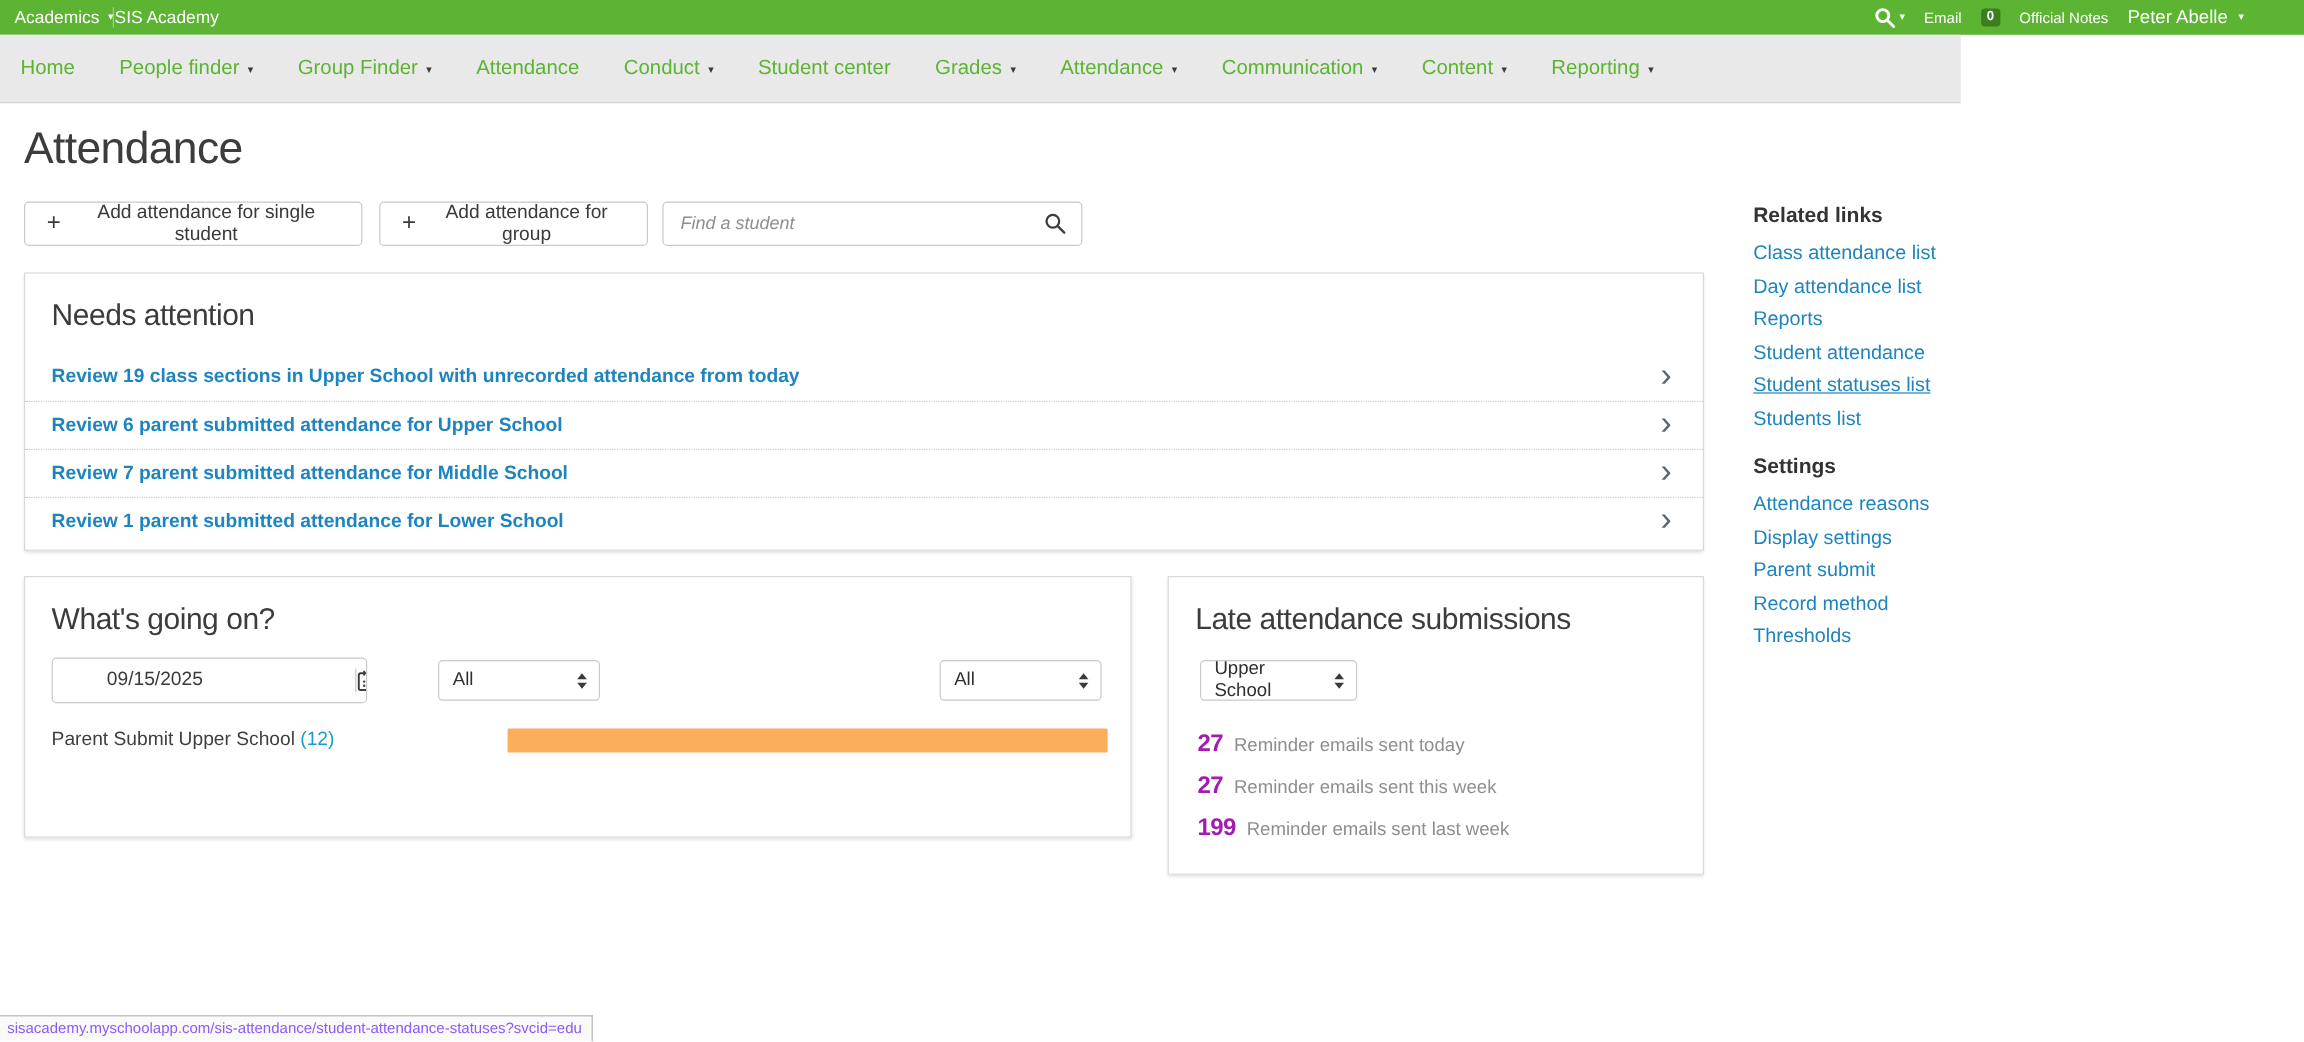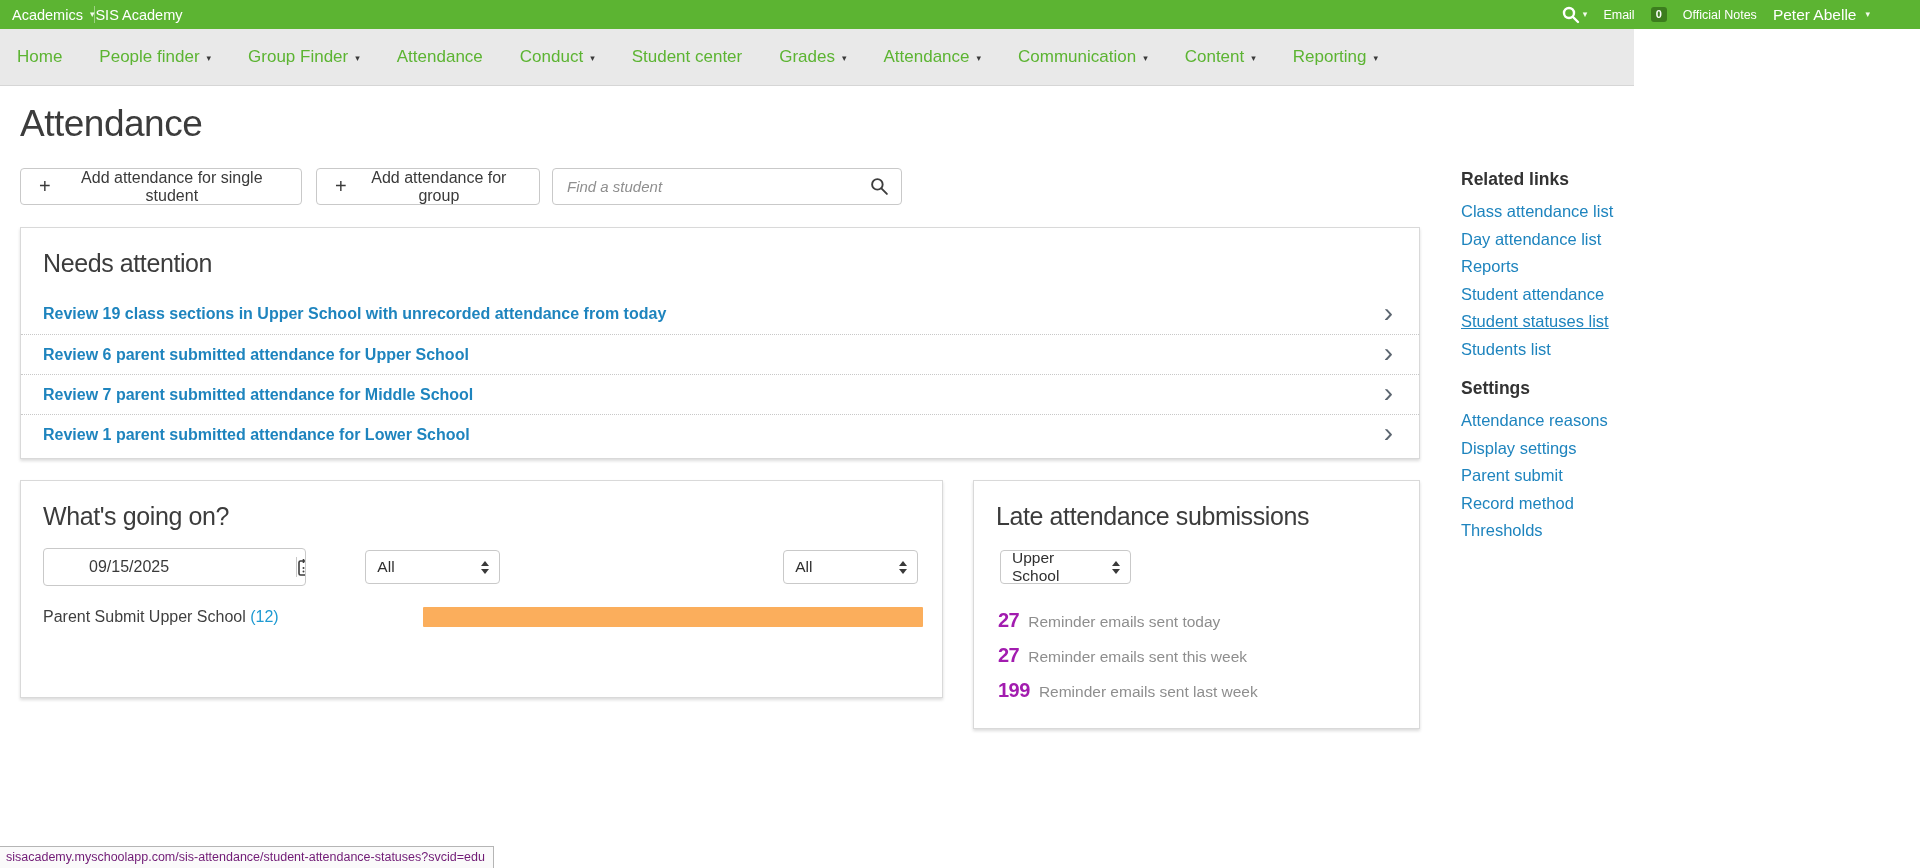--- a/index.html
+++ b/index.html
@@ -138,21 +138,21 @@
   .sidebar { position: absolute; left: 1461px; top: 168px; width: 420px; }
   .side-heading { font-size: 17.5px; font-weight: bold; color: #333; line-height: 22px; margin-bottom: 8px; }
   .side-heading.second { margin-top: 14px; }
   .side-link { display: block; font-size: 16.5px; color: #1e84be; line-height: 27.5px; }
   .side-link.underlined { text-decoration: underline; }
 
   
   .status-tooltip {
     position: absolute; left: 0; bottom: 0;
     background: #fafafa; border: 1px solid #b5b5b5; border-left: none; border-bottom: none;
-    padding: 3px 8px 4px 6px; font-size: 12.5px; color: #701a75;
+    padding: 3px 8px 4px 6px; font-size: 12.5px; color: #8b5cf6;
   }
 </style>
 </head>
 <body>
 
 <div class="topbar">
   <div class="topbar-left">
     <a class="top-menu">
       <span>Academics</span>
       <span class="caret white">▾</span>

